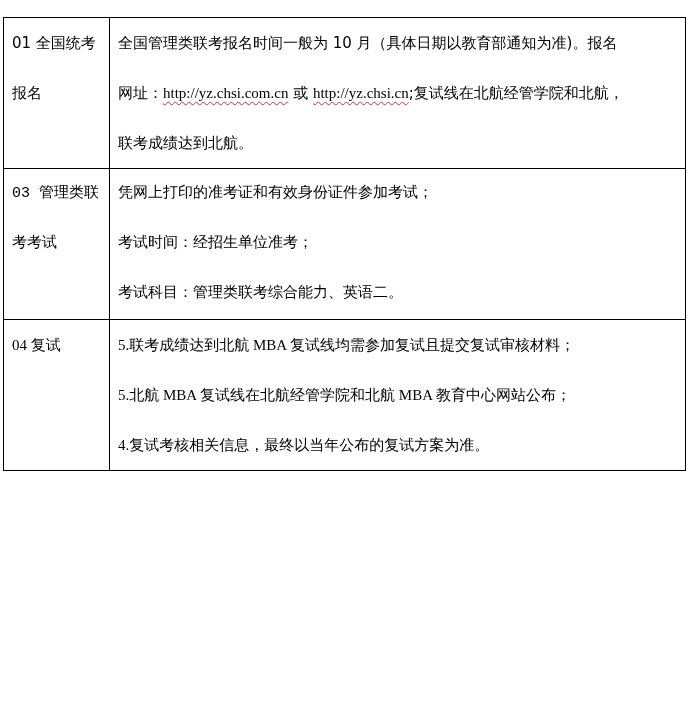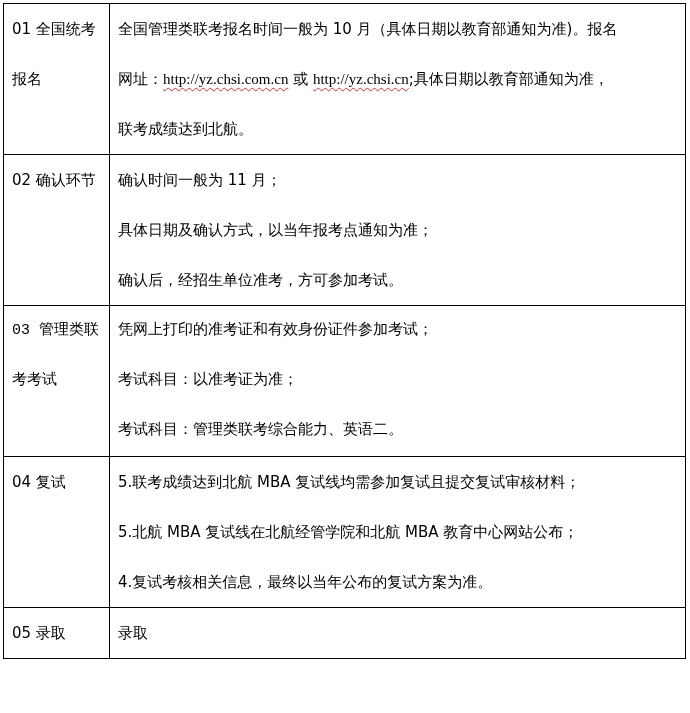--- a/index.html
+++ b/index.html
@@ -1,89 +1,71 @@
 <!DOCTYPE html>
 <html><head>
   <meta charset="utf-8">
   <style>
     html, body { margin: 0; padding: 0; background: #ffffff; }
     body { width: 690px; height: 713px; position: relative; overflow: hidden;
            font-family: "DejaVu Sans", "Liberation Sans", sans-serif; color: #000; }
     table.steps {
-      position: absolute; left: 3px; top: 3px;
+      position: absolute; left: 3px; top: 17px;
       border-collapse: collapse; width: 683px;
       table-layout: fixed;
     }
     table.steps td {
       border: 1.5px solid #000;
       vertical-align: top;
       padding: 0 8px;
       font-size: 15px;
       line-height: 50px;
     }
     td.step { width: 89px; padding-left: 8px; padding-right: 4px; }
     td.content { padding-left: 8px; }
     .line { display: block; height: 50px; line-height: 50px; white-space: nowrap; }
     .url { text-decoration: underline wavy #d03030; text-decoration-thickness: 1px; text-underline-offset: 3px; font-family: Liberation Serif, serif; }
     tr.r1 td { height: 150px; }
     tr.r2 td { height: 150px; }
     tr.r3 td { height: 150px; font-family: Liberation Mono, monospace; }
-    tr.r4 td { height: 150px; }
+    tr.r4 td { height: 150px; font-family: Liberation Serif, serif; }
     tr.r5 td { height: 50px; }
     tr.r6 td { height: 50px; }
   </style>
 </head>
 <body>
 
 <table class="steps">
   <tbody>
       <tr class="r1">
     <td class="step">
       <span class="line">01 全国统考</span>
       <span class="line">报名</span>
     </td>
     <td class="content">
       <span class="line">全国管理类联考报名时间一般为 10 月（具体日期以教育部通知为准)。报名</span>
-      <span class="line"><span>网址：</span><span class="url">http://yz.chsi.com.cn</span><span> 或 </span><span class="url">http://yz.chsi.cn</span><span>;具体日期以教育部通知为准，</span></span>
+      <span class="line"><span>网址：</span><span class="url">http://yz.chsi.com.cn</span><span> 或 </span><span class="url">http://yz.chsi.cn</span><span>;复试线在北航经管学院和北航，</span></span>
       <span class="line">联考成绩达到北航。</span>
-    </td>
-  </tr>
-  <tr class="r2">
-    <td class="step">
-      <span class="line">02 确认环节</span>
-    </td>
-    <td class="content">
-      <span class="line">确认时间一般为 11 月；</span>
-      <span class="line">具体日期及确认方式，以当年报考点通知为准；</span>
-      <span class="line">确认后，经招生单位准考，方可参加考试。</span>
     </td>
   </tr>
   <tr class="r3">
     <td class="step">
       <span class="line">03 管理类联</span>
       <span class="line">考考试</span>
     </td>
     <td class="content">
       <span class="line">凭网上打印的准考证和有效身份证件参加考试；</span>
-      <span class="line">考试科目：以准考证为准；</span>
+      <span class="line">考试时间：经招生单位准考；</span>
       <span class="line">考试科目：管理类联考综合能力、英语二。</span>
     </td>
   </tr>
   <tr class="r4">
     <td class="step">
       <span class="line">04 复试</span>
     </td>
     <td class="content">
       <span class="line">5.联考成绩达到北航 MBA 复试线均需参加复试且提交复试审核材料；</span>
       <span class="line">5.北航 MBA 复试线在北航经管学院和北航 MBA 教育中心网站公布；</span>
       <span class="line">4.复试考核相关信息，最终以当年公布的复试方案为准。</span>
     </td>
   </tr>
-  <tr class="r5">
-    <td class="step">
-      <span class="line">05 录取</span>
-    </td>
-    <td class="content">
-      <span class="line">录取</span>
-    </td>
-  </tr>
 </tbody>
   </table>
 
 </body></html>

